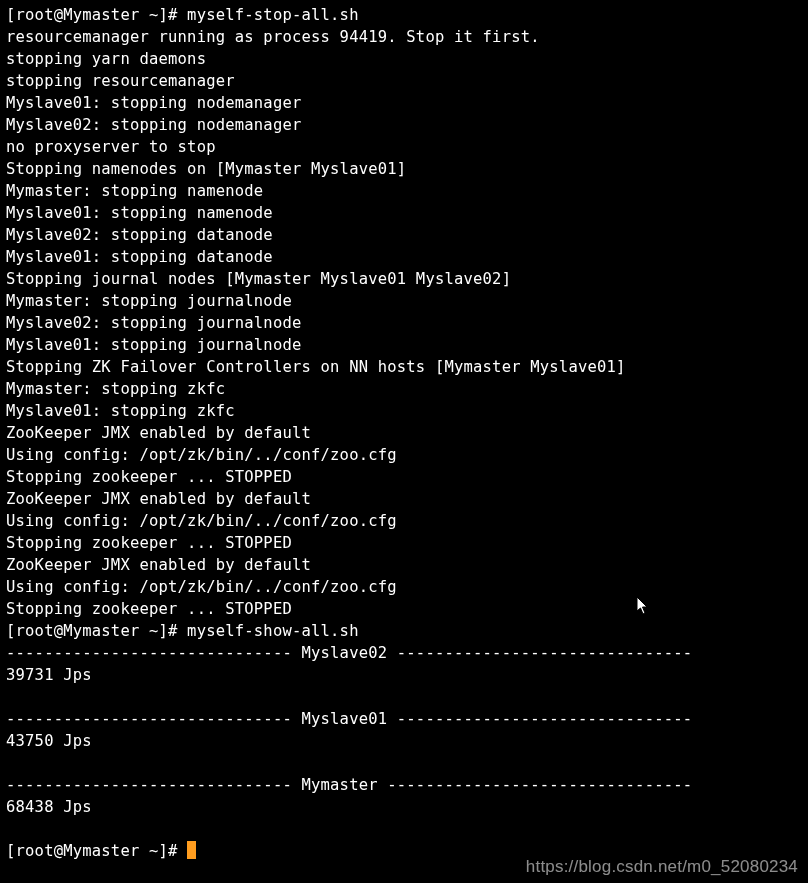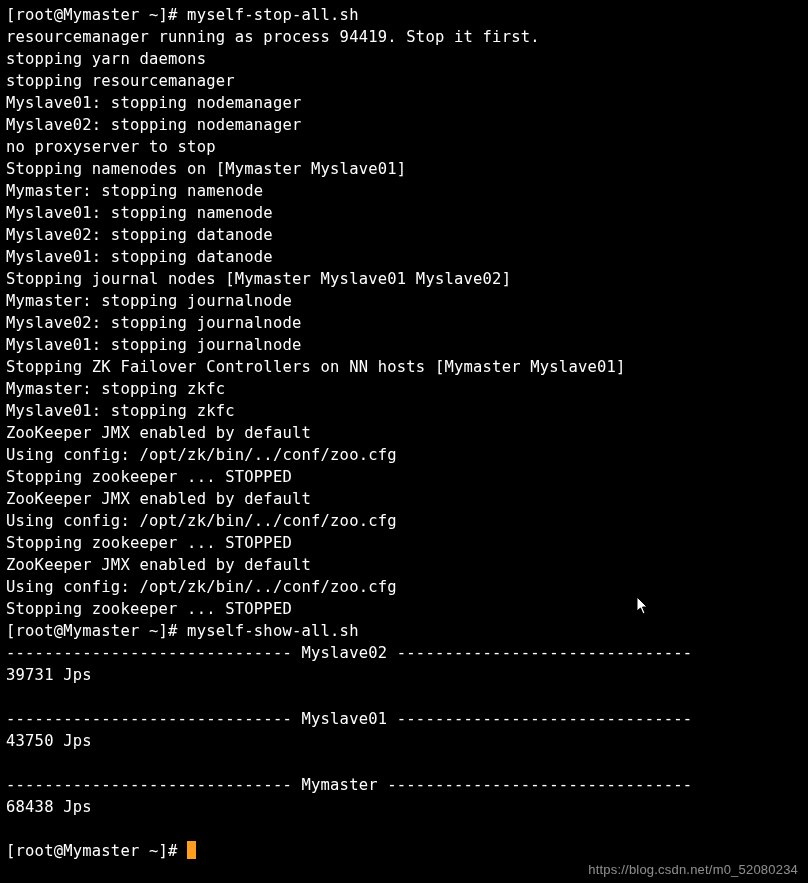--- a/index.html
+++ b/index.html
@@ -31,21 +31,21 @@
     position: absolute;
     left: 636px;
     top: 596px;
     pointer-events: none;
   }
   .watermark {
     position: absolute;
     right: 10px;
     bottom: 6px;
     font-family: Arial, sans-serif;
-    font-size: 13px;
+    font-size: 17px;
     color: rgba(255,255,255,0.55);
     letter-spacing: 0.2px;
   }
 </style>
 </head>
 <body>
 
 <div class="terminal"><span><span>[root@Mymaster ~]# </span><span>myself-stop-all.sh</span></span>
 <span>resourcemanager running as process 94419. Stop it first.</span>
 <span>stopping yarn daemons</span>

